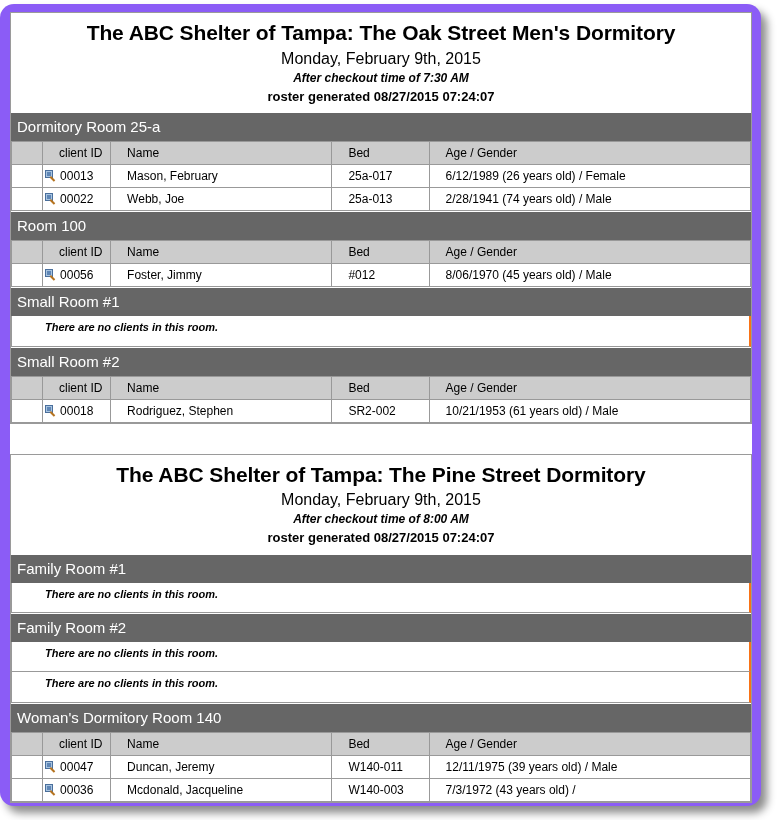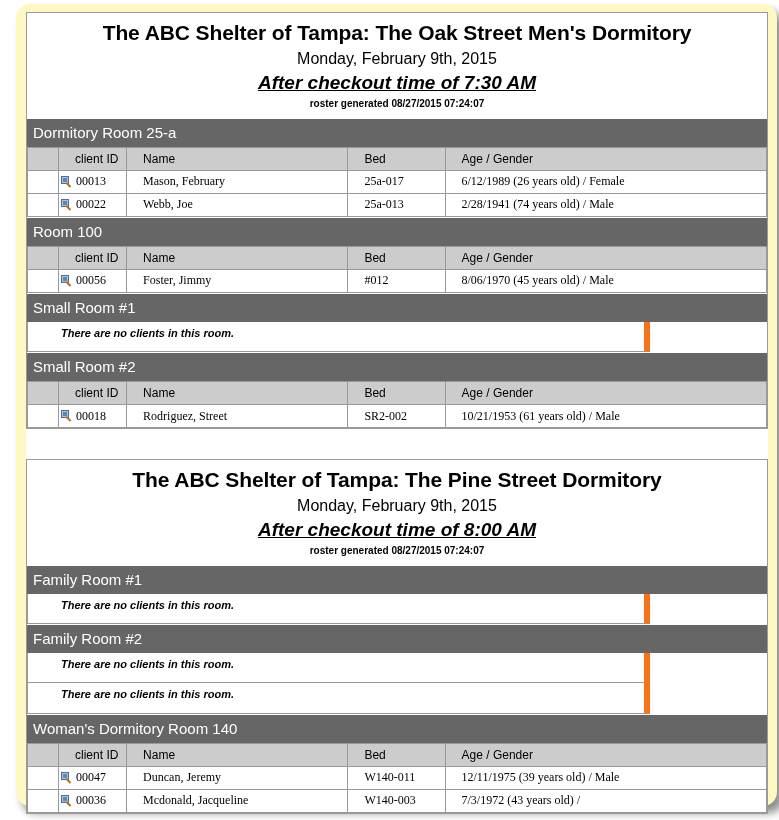--- a/index.html
+++ b/index.html
@@ -10,25 +10,25 @@
     width: 779px;
     height: 820px;
     background: #ffffff;
     font-family: "Liberation Sans", sans-serif;
     overflow: hidden;
   }
 
   
   #window-shell {
     position: absolute;
-    left: 16px;
+    left: 0;
     top: 4px;
     width: 761px;
     height: 802px;
-    background: #fef9c3;
+    background: #8b5cf6;
     border-radius: 14px;
     box-shadow: 6px 7px 9px rgba(0,0,0,0.45);
     box-sizing: border-box;
   }
   #window-canvas {
     position: absolute;
     left: 10px;
     top: 8px;
     width: 742px;
     height: 786px;
@@ -58,29 +58,28 @@
     letter-spacing: -0.1px;
   }
   .panel-date {
     font-size: 16px;
     font-weight: normal;
     color: #000000;
     line-height: 1.45;
     margin-top: 1px;
   }
   .panel-checkout {
-    font-size: 19px;
+    font-size: 12px;
     font-weight: bold;
     font-style: italic;
     color: #000000;
     line-height: 1.4;
-    text-decoration: underline;
   }
   .panel-generated {
-    font-size: 10px;
+    font-size: 13px;
     font-weight: bold;
     color: #000000;
     line-height: 1.45;
     margin-top: 1px;
   }
 
   
   .room-bar {
     background: #666666;
     color: #ffffff;
@@ -110,21 +109,20 @@
     white-space: nowrap;
   }
   .roster-table thead th {
     background: #cccccc;
     height: 18px;
     font-size: 12px;
   }
   .roster-table tbody td {
     background: #ffffff;
     height: 18px;
-    font-family: Liberation Serif, serif;
   }
   .col-icon   { width: 31px; }
   .col-cid    { width: 68px; }
   .col-name   { width: 221px; }
   .col-bed    { width: 97px; }
   .col-ag     { width: 321px; }
 
   td.cell-cid {
     padding-left: 2px;
   }
@@ -169,25 +167,25 @@
     width: 6px;
     height: 2px;
     background: #b5731f;
     transform: rotate(45deg);
     transform-origin: 0 0;
   }
 
   
   .empty-room {
     border-left: 1px solid #999999;
-    border-right: 6px solid #f97316;
+    border-right: 2px solid #f97316;
     border-bottom: 1px solid #999999;
     background: #ffffff;
     box-sizing: border-box;
-    width: 623px;
+    width: 740px;
     padding: 5px 0 11px 33px;
   }
   .empty-room-text {
     font-size: 11px;
     font-weight: bold;
     font-style: italic;
     color: #000000;
     line-height: 1.2;
   }
 </style>
@@ -318,21 +316,21 @@
                 <td class="cell-spacer"></td>
                 <td class="cell-cid">
                   <div class="cid-wrap">
                     <span class="magnifier">
                       <span class="lens"></span>
                       <span class="handle"></span>
                     </span>
                     <span class="cid-num">00018</span>
                   </div>
                 </td>
-                <td>Rodriguez, Street</td>
+                <td>Rodriguez, Stephen</td>
                 <td>SR2-002</td>
                 <td>10/21/1953 (61 years old) / Male</td>
               </tr>
             </tbody>
           </table>
         </div>
         <div class="panel-gap"></div>
         <div class="report-panel">
           <div class="panel-head">
             <div class="panel-title">The ABC Shelter of Tampa: The Pine Street Dormitory</div>

